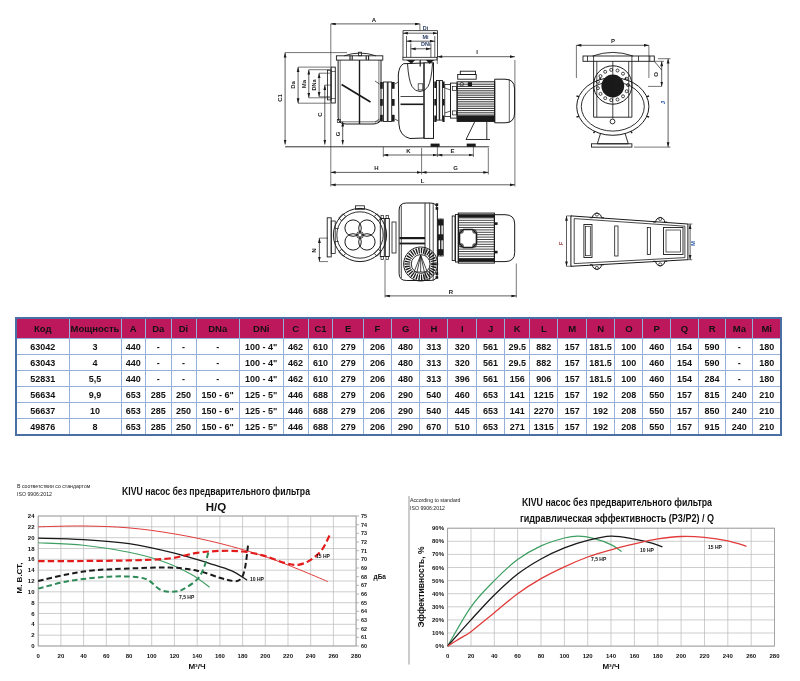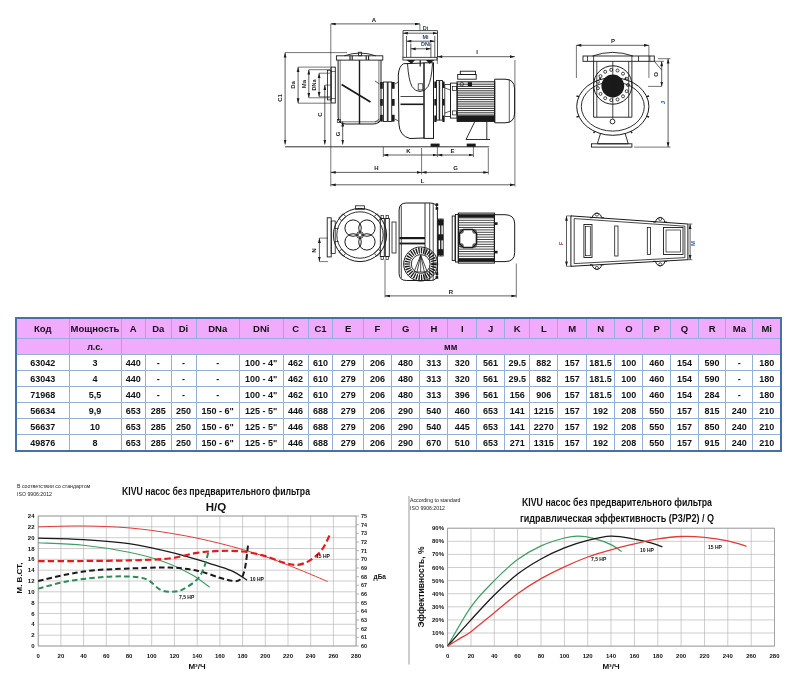--- a/index.html
+++ b/index.html
@@ -1,19 +1,19 @@
 <!DOCTYPE html>
 <html><head><meta charset="utf-8">
 <style>
 html,body{margin:0;padding:0}
 .page{position:relative;width:800px;height:681px;background:#fff;font-family:"Liberation Sans",sans-serif;overflow:hidden}
 svg{position:absolute;left:0;top:0}
 table{position:absolute;left:15px;top:317px;border-collapse:collapse;table-layout:fixed;width:765px;border:2px solid #4a6fa5;font-family:"Liberation Sans",sans-serif}
 th,td{border:1px solid #94b0d6;text-align:center;vertical-align:middle;padding:0;overflow:hidden;white-space:nowrap}
-th{background:#f0abfc;font-size:9px;font-weight:bold;color:#111}
+th{background:#be185d;font-size:9px;font-weight:bold;color:#111}
 tr.h1 th{height:19px;font-size:9.5px}
 tr.h2 th{height:15px;font-size:9px}
 td{font-size:9px;font-weight:bold;color:#111;height:15px}
 </style></head>
 <body>
 <div class="page">
 <svg width="800" height="681" viewBox="0 0 800 681" fill="#111">
 <line x1="409" y1="496" x2="409" y2="664.5" stroke="#999" stroke-width="1"></line>
 <defs>
 <marker id="ae" markerWidth="8" markerHeight="6" refX="7" refY="2" orient="auto">
@@ -445,25 +445,20 @@
           <th>L</th>
           <th>M</th>
           <th>N</th>
           <th>O</th>
           <th>P</th>
           <th>Q</th>
           <th>R</th>
           <th>Ma</th>
           <th>Mi</th>
         </tr>
-<tr class="h2">
-          <th></th>
-          <th>л.с.</th>
-          <th colspan="23">мм</th>
-        </tr>
 <tr>
           <td>63042</td>
           <td>3</td>
           <td>440</td>
           <td>-</td>
           <td>-</td>
           <td>-</td>
           <td>100 - 4"</td>
           <td>462</td>
           <td>610</td>
@@ -505,21 +500,21 @@
           <td>157</td>
           <td>181.5</td>
           <td>100</td>
           <td>460</td>
           <td>154</td>
           <td>590</td>
           <td>-</td>
           <td>180</td>
         </tr>
 <tr>
-          <td>71968</td>
+          <td>52831</td>
           <td>5,5</td>
           <td>440</td>
           <td>-</td>
           <td>-</td>
           <td>-</td>
           <td>100 - 4"</td>
           <td>462</td>
           <td>610</td>
           <td>279</td>
           <td>206</td>

